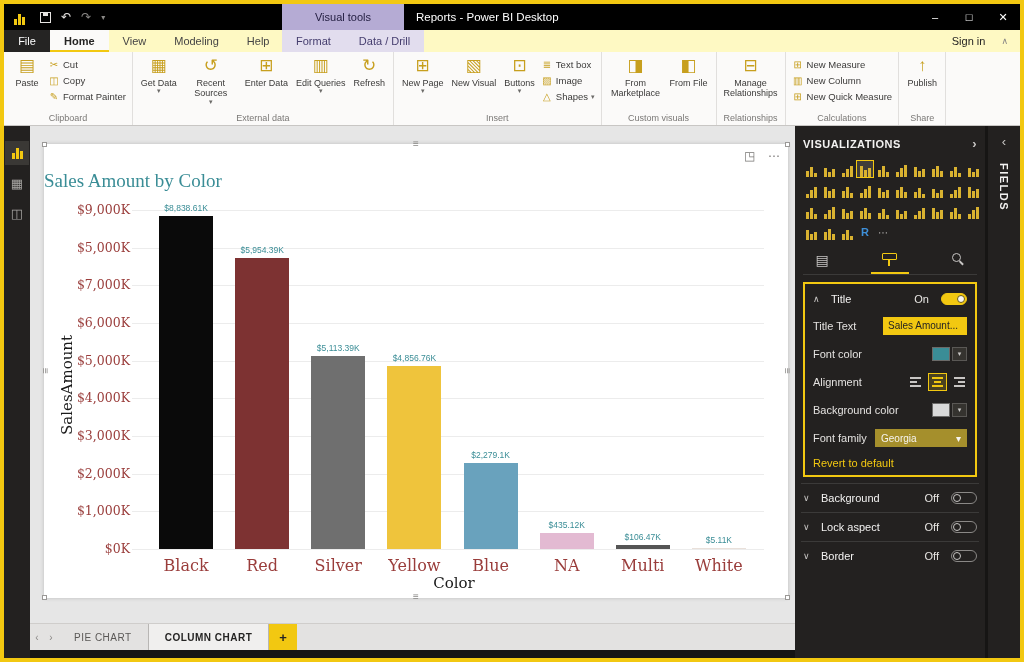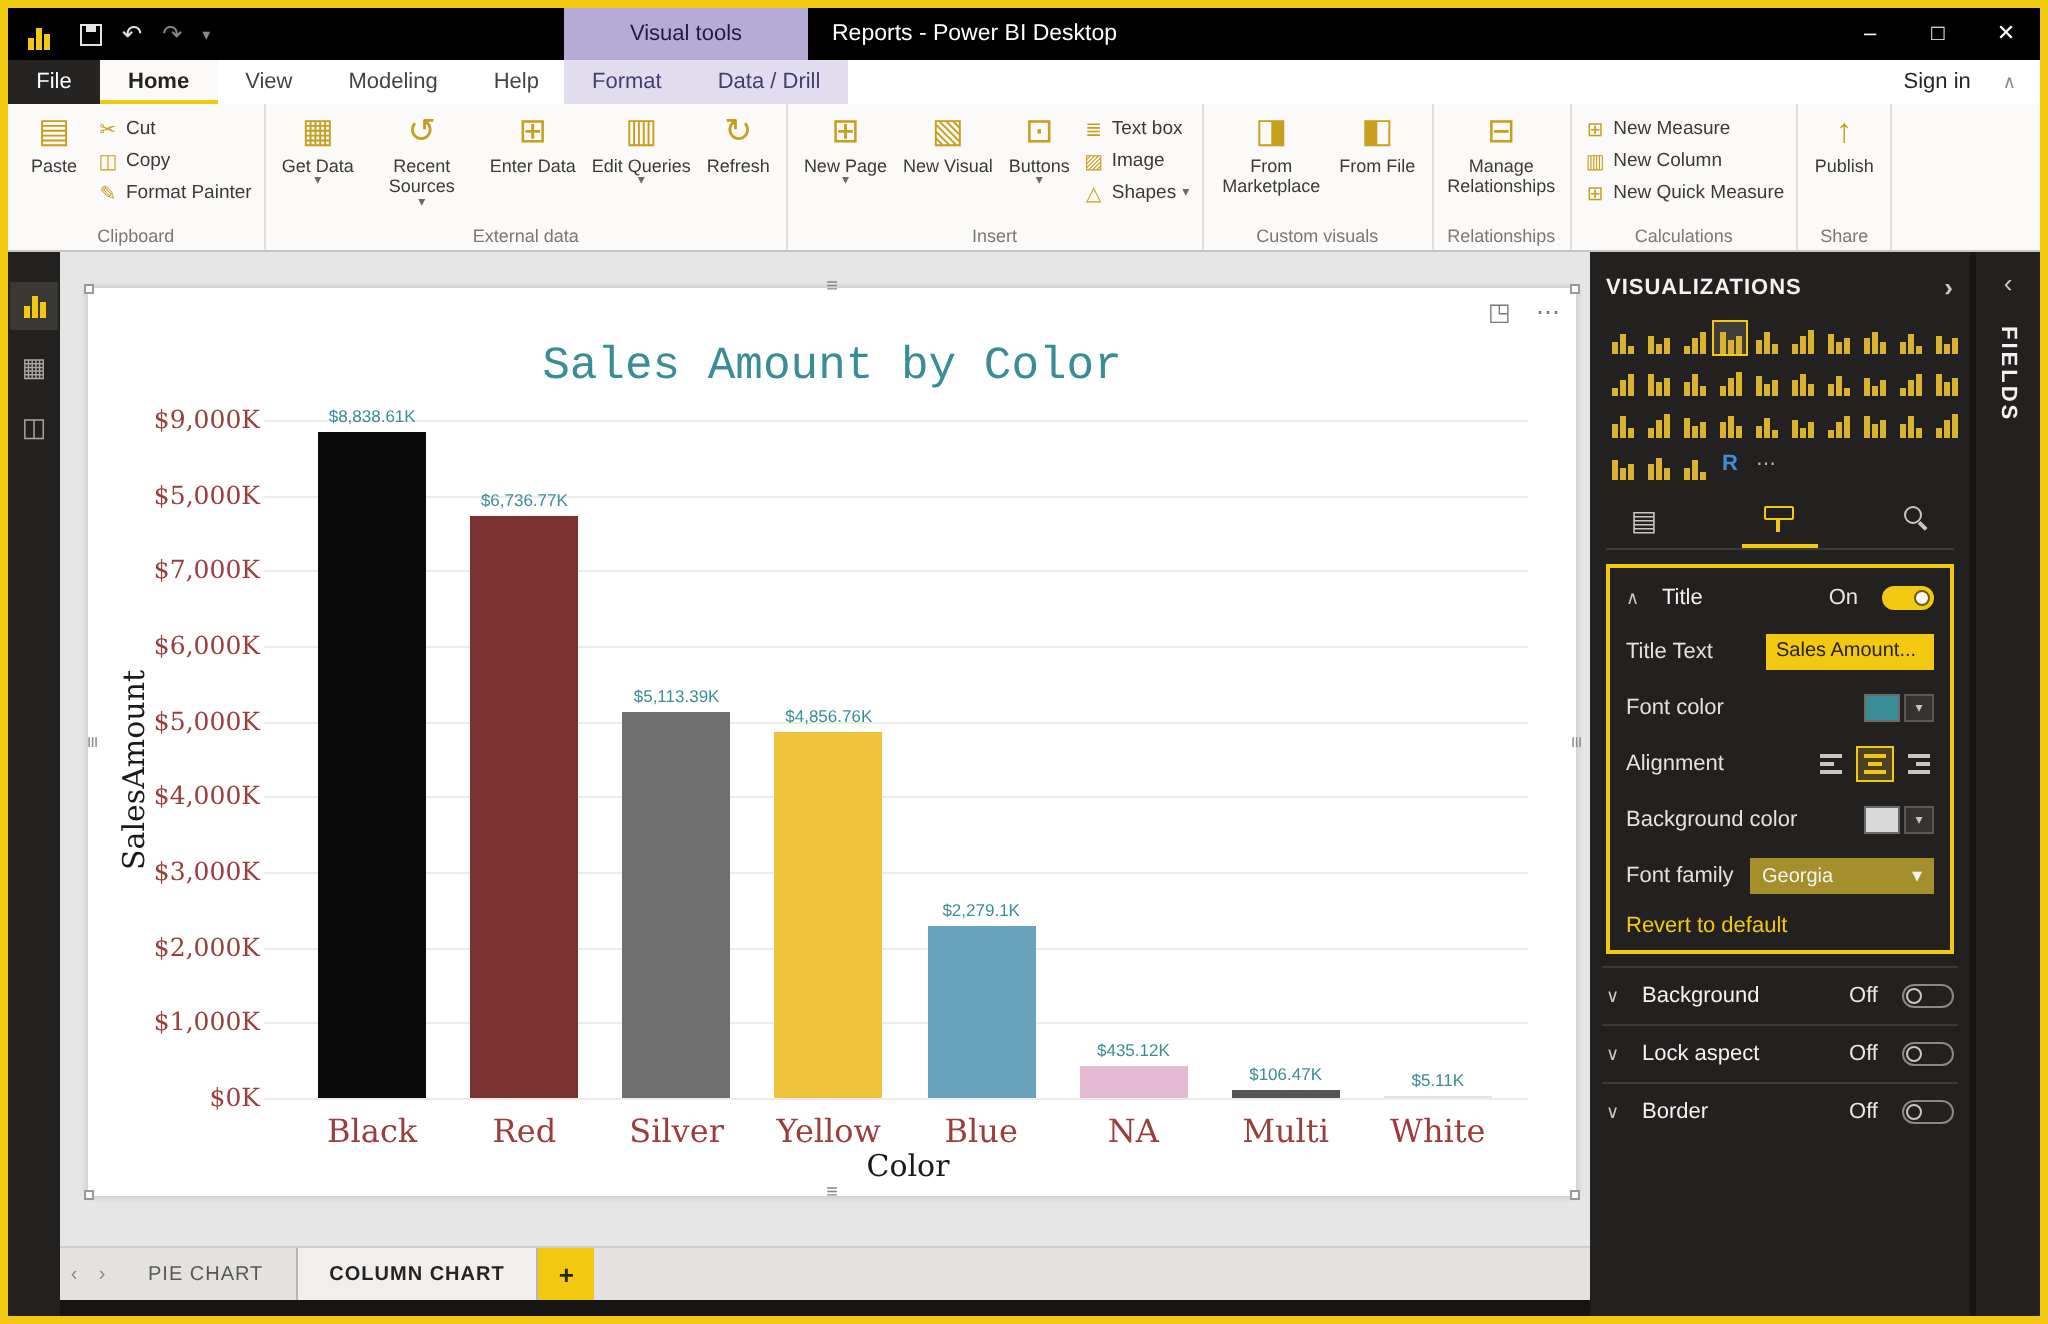--- a/index.html
+++ b/index.html
@@ -16,21 +16,21 @@
 .tbicon.dim{color:#8a8886}
 .tbicon.sm{font-size:8px}
 .floppy{width:11px;height:11px;border:1px solid #e6e4e2;position:relative;display:inline-block}
 .floppy::after{content:"";position:absolute;left:2px;top:0;width:5px;height:3px;background:#e6e4e2}
 .ctxhead{position:absolute;left:278px;top:0;width:122px;height:26px;background:#b5abd4;color:#211c3f;font-size:11px;display:flex;align-items:center;justify-content:center}
 .wintitle{position:absolute;left:412px;top:0;line-height:26px;font-size:11.5px;color:#fff}
 .winbtns{margin-left:auto;display:flex}
 .winbtn{width:34px;height:26px;line-height:26px;text-align:center;font-size:11px;color:#fff;cursor:pointer}
 
 
-#tabrow{position:absolute;left:0;top:26px;width:1016px;height:22px;background:#ffffff;display:flex;align-items:stretch;font-size:11px;color:#444}
+#tabrow{position:absolute;left:0;top:26px;width:1016px;height:22px;background:#fef9c3;display:flex;align-items:stretch;font-size:11px;color:#444}
 .rtab{padding:0 14px;line-height:22px;cursor:pointer;white-space:nowrap}
 .rtab.file{background:#252423;color:#fff;width:46px;text-align:center;padding:0}
 .rtab.active{background:#fbfaf9;color:#252423;font-weight:700;border-bottom:2px solid #f2c811}
 .ctxtabs{position:absolute;left:278px;top:0;height:22px;display:flex;background:#e2ddee}
 .rtab.ctx{color:#453d6e}
 .signin{margin-left:auto;line-height:22px;color:#252423;cursor:pointer}
 .ribcollapse{line-height:22px;margin:0 12px 0 16px;color:#8a8886;font-size:9px;cursor:pointer}
 
 
 #ribbon{position:absolute;left:0;top:48px;width:1016px;height:74px;background:#fbfaf9;border-bottom:1px solid #c8c6c4;display:flex;align-items:stretch}
@@ -50,21 +50,21 @@
 .snav{width:24px;height:24px;display:flex;align-items:center;justify-content:center;color:#a8a6a3;font-size:13px;margin:3px 0;cursor:pointer}
 .snav.active{background:#3a3835}
 .sbars{display:inline-flex;align-items:flex-end;gap:1px}
 .sbars i{width:3px;background:#f2c811;display:block}
 .sbars i:nth-child(1){height:6px}.sbars i:nth-child(2){height:11px}.sbars i:nth-child(3){height:8px}
 
 
 #canvas{position:absolute;left:26px;top:122px;width:765px;height:497px;background:#e6e6e6}
 #page{position:absolute;left:14px;top:18px;width:744px;height:454px;background:#fff;box-shadow:0 0 4px rgba(0,0,0,.18)}
 #chart-layer{position:absolute;left:0;top:0;right:0;bottom:0}
-.ctitle{position:absolute;top:26px;left:0;right:0;text-align:center;font-family:Liberation Mono, monospace;font-size:23px;color:#3a8d96}
+.ctitle{position:absolute;top:26px;left:0;right:0;text-align:left;font-family:Liberation Serif, serif;font-size:19px;color:#3a8d96}
 .ytitle{position:absolute;left:14px;top:156px;height:170px;writing-mode:vertical-rl;transform:rotate(180deg);font-family:"DejaVu Serif",serif;font-size:15px;color:#1a1a1a;text-align:center}
 .xtitle{position:absolute;top:430px;left:104px;width:612px;text-align:center;font-family:"DejaVu Serif",serif;font-size:15px;color:#1a1a1a}
 .gridline{position:absolute;height:1px;background:#ececec}
 .ytick{position:absolute;left:18px;width:68px;text-align:right;font-family:"DejaVu Serif",serif;font-size:12.5px;color:#9a3d3b}
 .xtick{position:absolute;text-align:center;font-family:"DejaVu Serif",serif;font-size:16px;color:#9a3d3b}
 .bar{position:absolute;cursor:pointer}
 .dlabel{position:absolute;text-align:center;font-size:8.5px;color:#3a8d96}
 .handle{position:absolute;color:#8a8886;font-size:10px;line-height:8px;cursor:grab}
 .h-top{left:50%;top:-4px;transform:translateX(-50%)}
 .h-bottom{left:50%;bottom:-3px;transform:translateX(-50%)}
@@ -357,21 +357,21 @@
           <div class="gridline" style="left: 88px; top: 329.7px; width: 632px;"></div>
           <div class="ytick" style="top: 321.7px;">$2,000K</div>
           <div class="gridline" style="left: 88px; top: 367.3px; width: 632px;"></div>
           <div class="ytick" style="top: 359.3px;">$1,000K</div>
           <div class="gridline" style="left: 88px; top: 405px; width: 632px;"></div>
           <div class="ytick" style="top: 397px;">$0K</div>
           <div class="bar" style="left: 115.1px; top: 72.1px; width: 54px; height: 332.9px; background: rgb(10, 10, 10);"></div>
           <div class="dlabel" style="left: 97.1px; top: 59.1px; width: 90px;">$8,838.61K</div>
           <div class="xtick" style="left: 104.1px; top: 412px; width: 76px;">Black</div>
           <div class="bar" style="left: 191.2px; top: 114.1px; width: 54px; height: 290.9px; background: rgb(125, 50, 50);"></div>
-          <div class="dlabel" style="left: 173.2px; top: 101.1px; width: 90px;">$6,736.77K</div>
+          <div class="dlabel" style="left: 173.2px; top: 101.1px; width: 90px;">$5,954.39K</div>
           <div class="xtick" style="left: 180.2px; top: 412px; width: 76px;">Red</div>
           <div class="bar" style="left: 267.3px; top: 212.4px; width: 54px; height: 192.6px; background: rgb(111, 111, 111);"></div>
           <div class="dlabel" style="left: 249.3px; top: 199.4px; width: 90px;">$5,113.39K</div>
           <div class="xtick" style="left: 256.3px; top: 412px; width: 76px;">Silver</div>
           <div class="bar" style="left: 343.4px; top: 222.1px; width: 54px; height: 182.9px; background: rgb(239, 196, 60);"></div>
           <div class="dlabel" style="left: 325.4px; top: 209.1px; width: 90px;">$4,856.76K</div>
           <div class="xtick" style="left: 332.4px; top: 412px; width: 76px;">Yellow</div>
           <div class="bar" style="left: 419.6px; top: 319.2px; width: 54px; height: 85.8px; background: rgb(105, 162, 189);"></div>
           <div class="dlabel" style="left: 401.6px; top: 306.2px; width: 90px;">$2,279.1K</div>
           <div class="xtick" style="left: 408.6px; top: 412px; width: 76px;">Blue</div>

